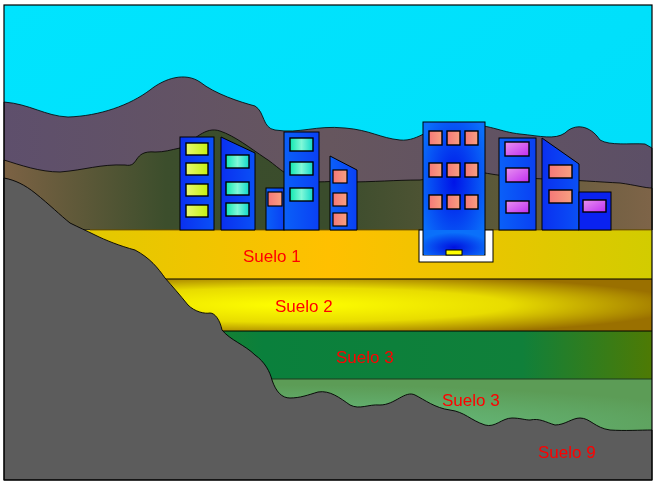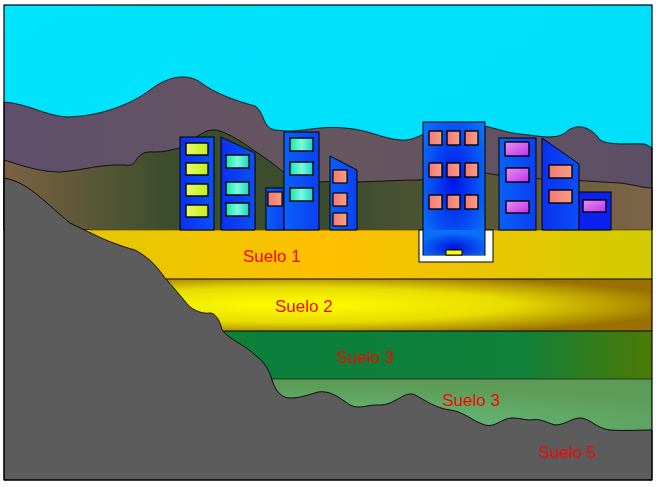--- a/index.html
+++ b/index.html
@@ -176,13 +176,13 @@
     <rect x="583" y="200" width="23" height="12" fill="url(#wViolet)" stroke="#000" stroke-width="1.4"></rect>
   </g>
 
   <rect x="4" y="5" width="648" height="475" fill="none" stroke="#000" stroke-width="1.2"></rect>
 </svg>
 
 <div class="label" style="left:243px;top:247px;">Suelo 1</div>
 <div class="label" style="left:275px;top:297px;">Suelo 2</div>
 <div class="label" style="left:336px;top:348px;">Suelo 3</div>
 <div class="label" style="left:442px;top:391px;">Suelo 3</div>
-<div class="label" style="left:538px;top:443px;">Suelo 5</div>
+<div class="label" style="left:538px;top:443px;">Suelo 9</div>
 
 </body></html>

